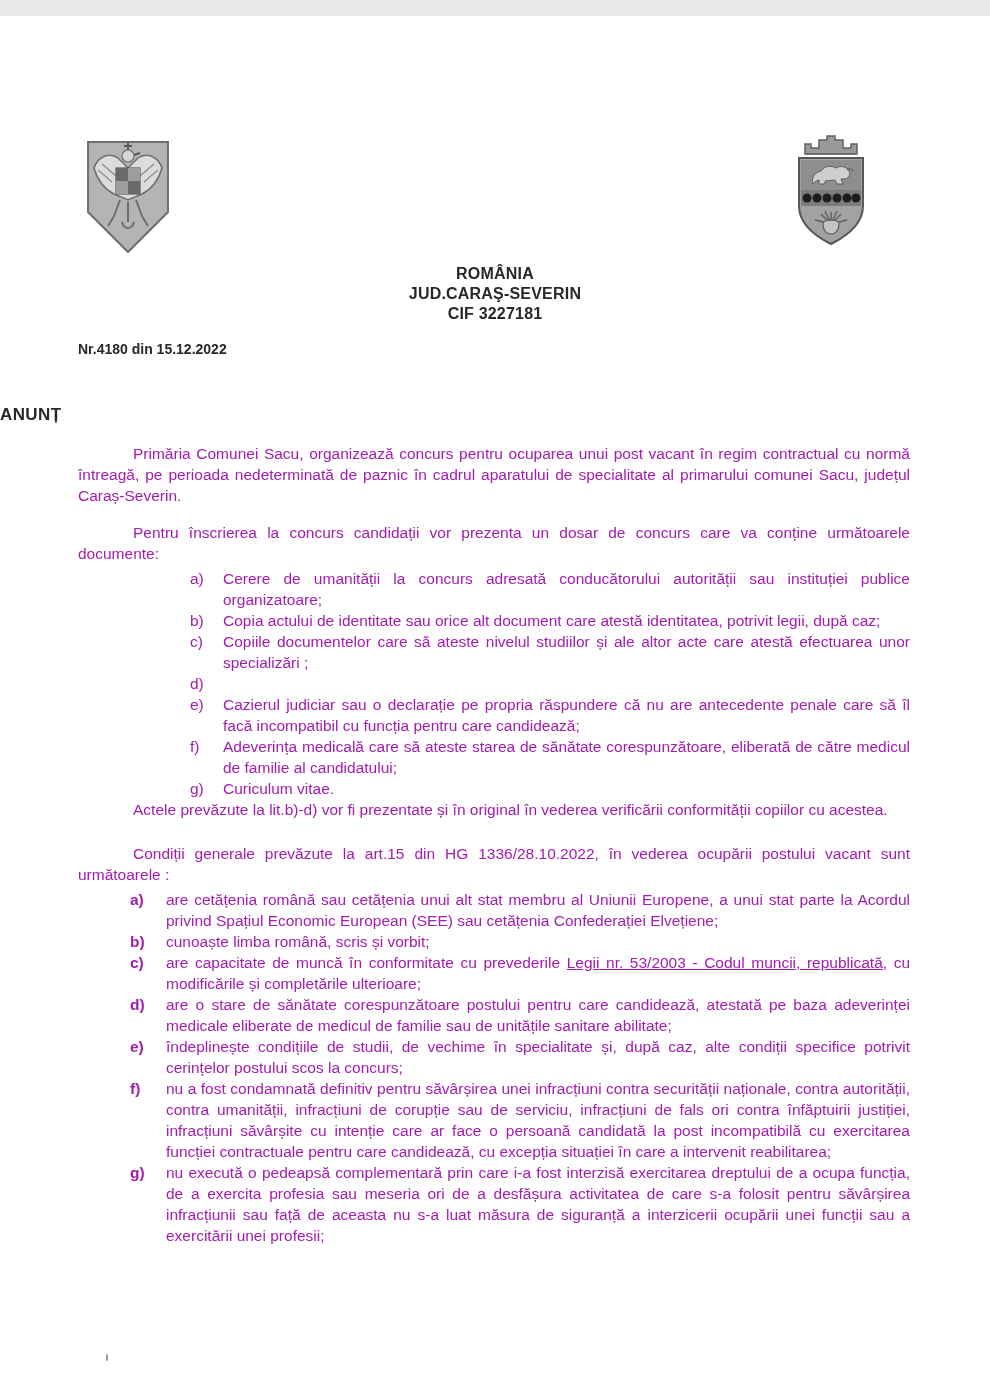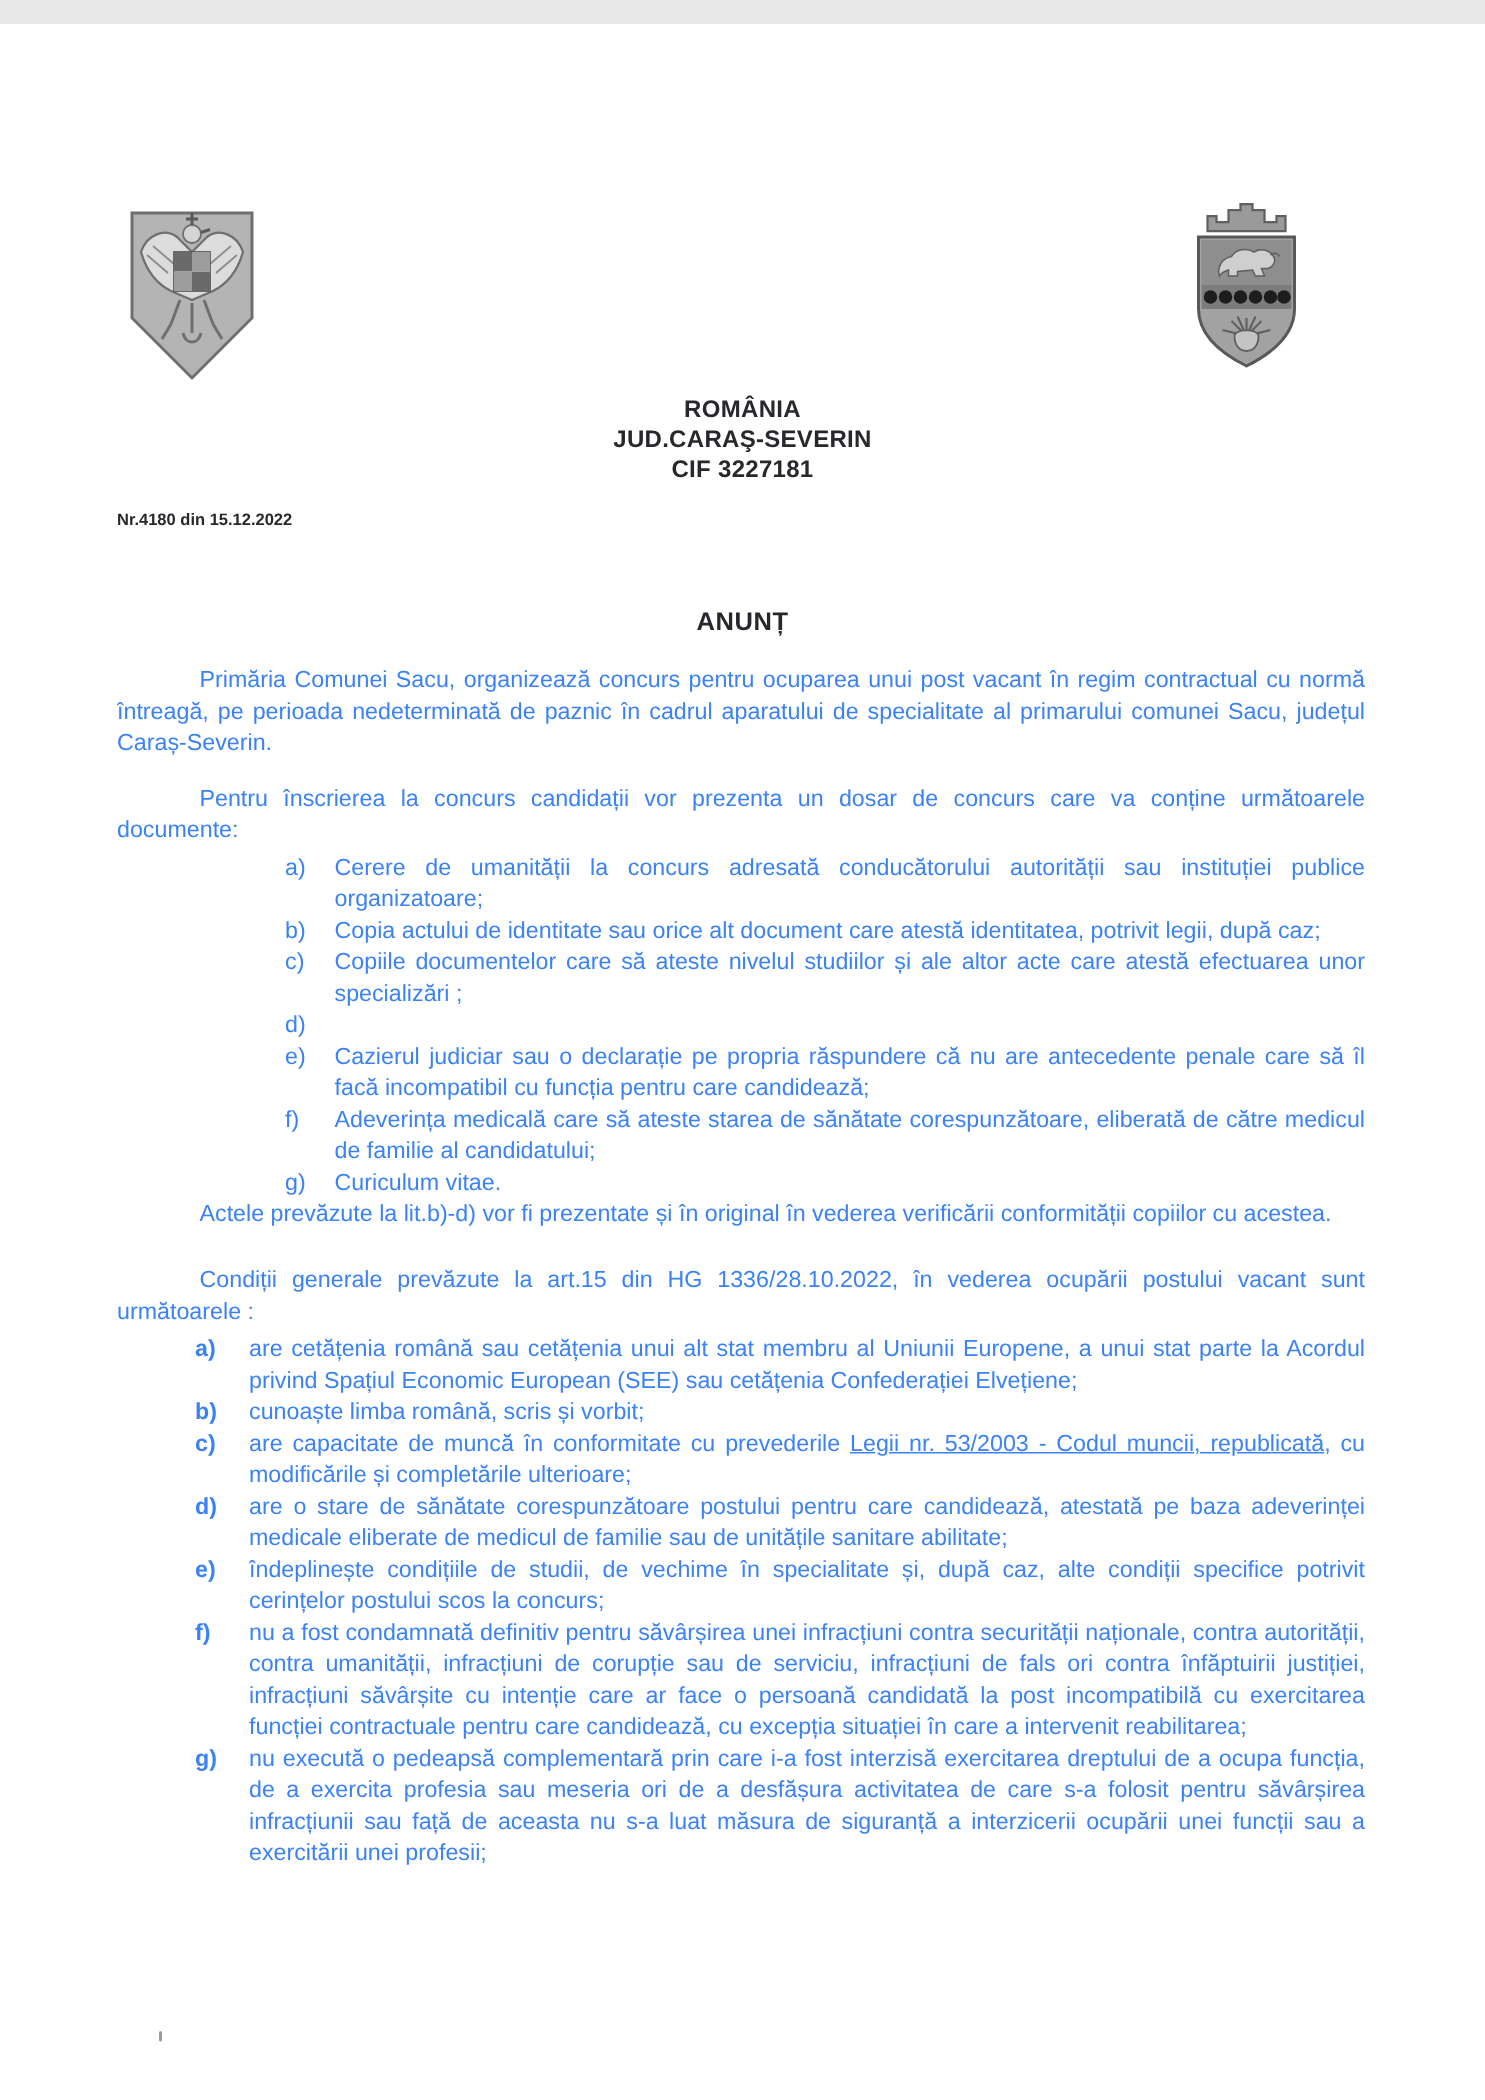--- a/index.html
+++ b/index.html
@@ -18,33 +18,33 @@
   .coat-left svg, .coat-right svg { width:100%; height:100%; display:block; }
 
   
   .header-block {
     position:absolute; top:248px; left:0; right:0;
     text-align:center; font-weight:700; font-size:16px; line-height:20px;
     letter-spacing:0.2px; color:#26282c;
   }
   .ref-number {
     position:absolute; top:325px; left:78px;
-    font-weight:700; font-size:11px; color:#26282c;
+    font-weight:700; font-size:14px; color:#26282c;
   }
   .doc-title {
     position:absolute; top:389px; left:0; right:0;
-    text-align:center; font-weight:700; font-size:17px; letter-spacing:0.4px;
+    text-align:left; font-weight:700; font-size:17px; letter-spacing:0.4px;
     color:#26282c;
   }
 
   
   .body-text {
     position:absolute; top:427px; left:78px; right:80px;
     font-size:15.5px; line-height:21px; text-align:justify;
-    color:#3b82f6;
+    color:#a21caf;
   }
   .body-text p { margin:0; }
   .indent { text-indent:55px; }
   .gap-lg { margin-bottom:16px !important; }
   .gap-sm { margin-bottom:4px  !important; }
   .gap-xl { margin-bottom:23px !important; }
 
   .list { margin:0; }
   .list .item { display:flex; }
   .item .letter { flex:none; }

